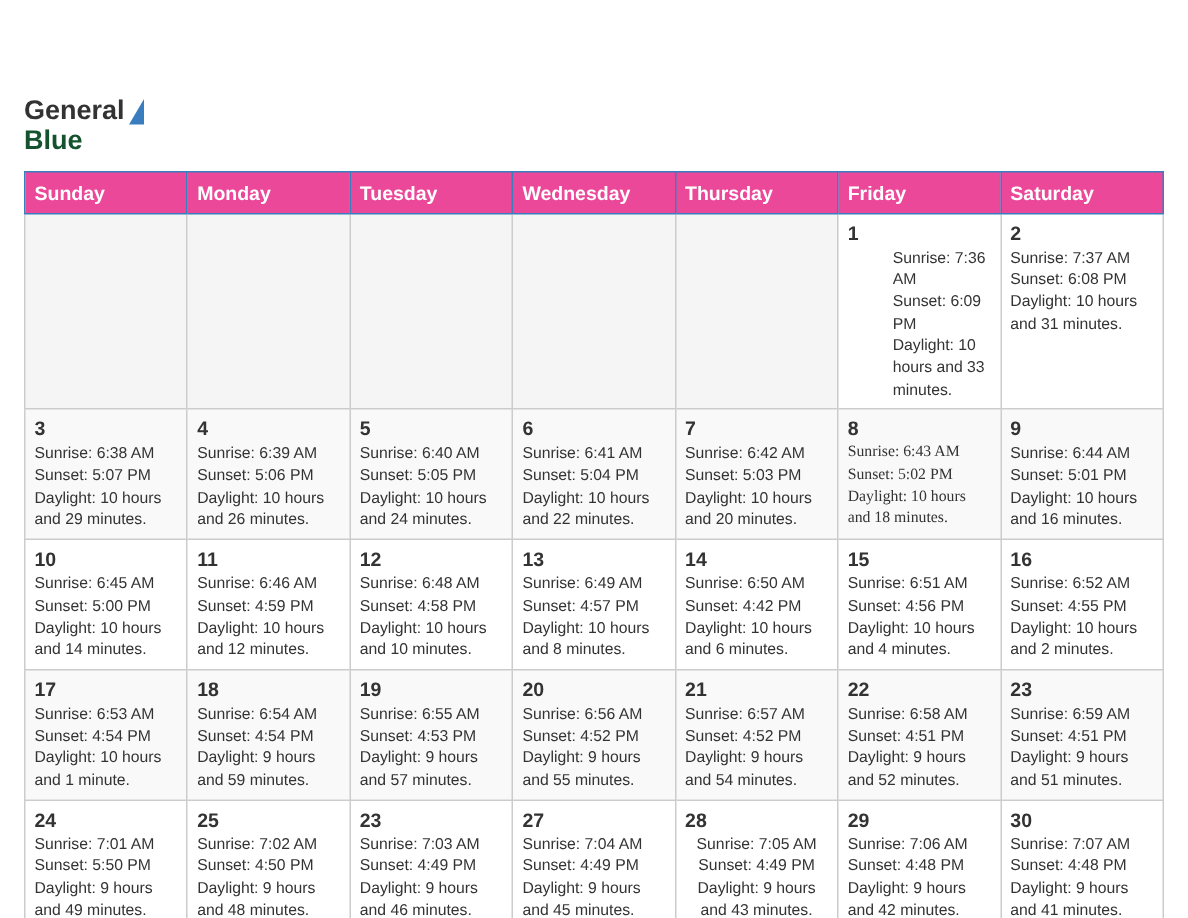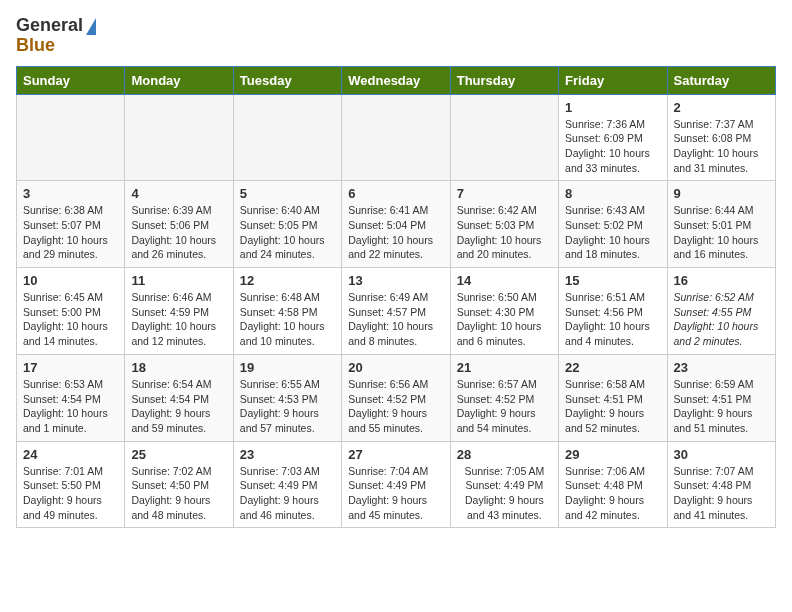--- a/index.html
+++ b/index.html
@@ -13,20 +13,21 @@
     .header {
       display: flex;
       align-items: flex-start;
       justify-content: space-between;
       margin-bottom: 10px;
     }
     .logo {
       display: flex;
       flex-direction: column;
       align-items: flex-start;
+      margin-top: 48px;
     }
     .logo-text {
       font-size: 18px;
       font-weight: bold;
       color: #333;
       line-height: 1.1;
     }
     .logo-row {
       display: flex;
       align-items: center;
@@ -44,21 +45,21 @@
       font-size: 15px;
       color: #555;
       font-weight: bold;
     }
     table {
       width: 100%;
       border-collapse: collapse;
       table-layout: fixed;
     }
     th {
-      background-color: #4d7c0f;
+      background-color: #ec4899;
       color: #fff;
       text-align: left;
       padding: 6px 6px;
       font-size: 13px;
       font-weight: bold;
       border: 1px solid #3a7dbf;
     }
     td {
       border: 1px solid #ccc;
       vertical-align: top;
@@ -91,21 +92,21 @@
 <body>
 
 <div class="header">
   <div class="logo">
     <div class="logo-row">
       <span class="logo-text">
         <span style="color:#333">General</span><span style="display:inline-block;width:0;height:0;border-left:10px solid transparent;border-bottom:17px solid #3a7dbf;margin-left:3px;vertical-align:middle;"></span>
       </span>
     </div>
     <div class="logo-row">
-      <span class="logo-text" style="color:#a16207;font-size:18px;font-weight:bold;">Blue</span>
+      <span class="logo-text" style="color:#14532d;font-size:18px;font-weight:bold;">Blue</span>
     </div>
   </div>
   <div class="title-area">
   </div>
 </div>
 
 <table>
   <thead>
     <tr>
     <th>Sunday</th>
@@ -119,21 +120,21 @@
   </thead>
   <tbody id="calendar-body">
   <tr>
         <td class="empty"></td>
         <td class="empty"></td>
         <td class="empty"></td>
         <td class="empty"></td>
         <td class="empty"></td>
         <td>
           <span class="day-num">1</span>
-          <div class="day-info" style="white-space: pre-line;">Sunrise: 7:36 AM
+          <div class="day-info" style="white-space: pre-line; margin-left: 30px;">Sunrise: 7:36 AM
 Sunset: 6:09 PM
 Daylight: 10 hours and 33 minutes.</div>
         </td>
         <td>
           <span class="day-num">2</span>
           <div class="day-info" style="white-space: pre-line;">Sunrise: 7:37 AM
 Sunset: 6:08 PM
 Daylight: 10 hours and 31 minutes.</div>
         </td>
       </tr>
@@ -163,21 +164,21 @@
 Daylight: 10 hours and 22 minutes.</div>
         </td>
         <td>
           <span class="day-num">7</span>
           <div class="day-info" style="white-space: pre-line;">Sunrise: 6:42 AM
 Sunset: 5:03 PM
 Daylight: 10 hours and 20 minutes.</div>
         </td>
         <td>
           <span class="day-num">8</span>
-          <div class="day-info" style="white-space: pre-line;">Sunrise: 6:43 AM
+          <div class="day-info" style="white-space: pre-line; font-family: Liberation Serif, serif;">Sunrise: 6:43 AM
 Sunset: 5:02 PM
 Daylight: 10 hours and 18 minutes.</div>
         </td>
         <td>
           <span class="day-num">9</span>
           <div class="day-info" style="white-space: pre-line;">Sunrise: 6:44 AM
 Sunset: 5:01 PM
 Daylight: 10 hours and 16 minutes.</div>
         </td>
       </tr>
@@ -202,32 +203,32 @@
         </td>
         <td>
           <span class="day-num">13</span>
           <div class="day-info" style="white-space: pre-line;">Sunrise: 6:49 AM
 Sunset: 4:57 PM
 Daylight: 10 hours and 8 minutes.</div>
         </td>
         <td>
           <span class="day-num">14</span>
           <div class="day-info" style="white-space: pre-line;">Sunrise: 6:50 AM
-Sunset: 4:30 PM
+Sunset: 4:42 PM
 Daylight: 10 hours and 6 minutes.</div>
         </td>
         <td>
           <span class="day-num">15</span>
           <div class="day-info" style="white-space: pre-line;">Sunrise: 6:51 AM
 Sunset: 4:56 PM
 Daylight: 10 hours and 4 minutes.</div>
         </td>
         <td>
           <span class="day-num">16</span>
-          <div class="day-info" style="white-space: pre-line; font-style: italic;">Sunrise: 6:52 AM
+          <div class="day-info" style="white-space: pre-line;">Sunrise: 6:52 AM
 Sunset: 4:55 PM
 Daylight: 10 hours and 2 minutes.</div>
         </td>
       </tr>
       <tr>
         <td>
           <span class="day-num">17</span>
           <div class="day-info" style="white-space: pre-line;">Sunrise: 6:53 AM
 Sunset: 4:54 PM
 Daylight: 10 hours and 1 minute.</div>

